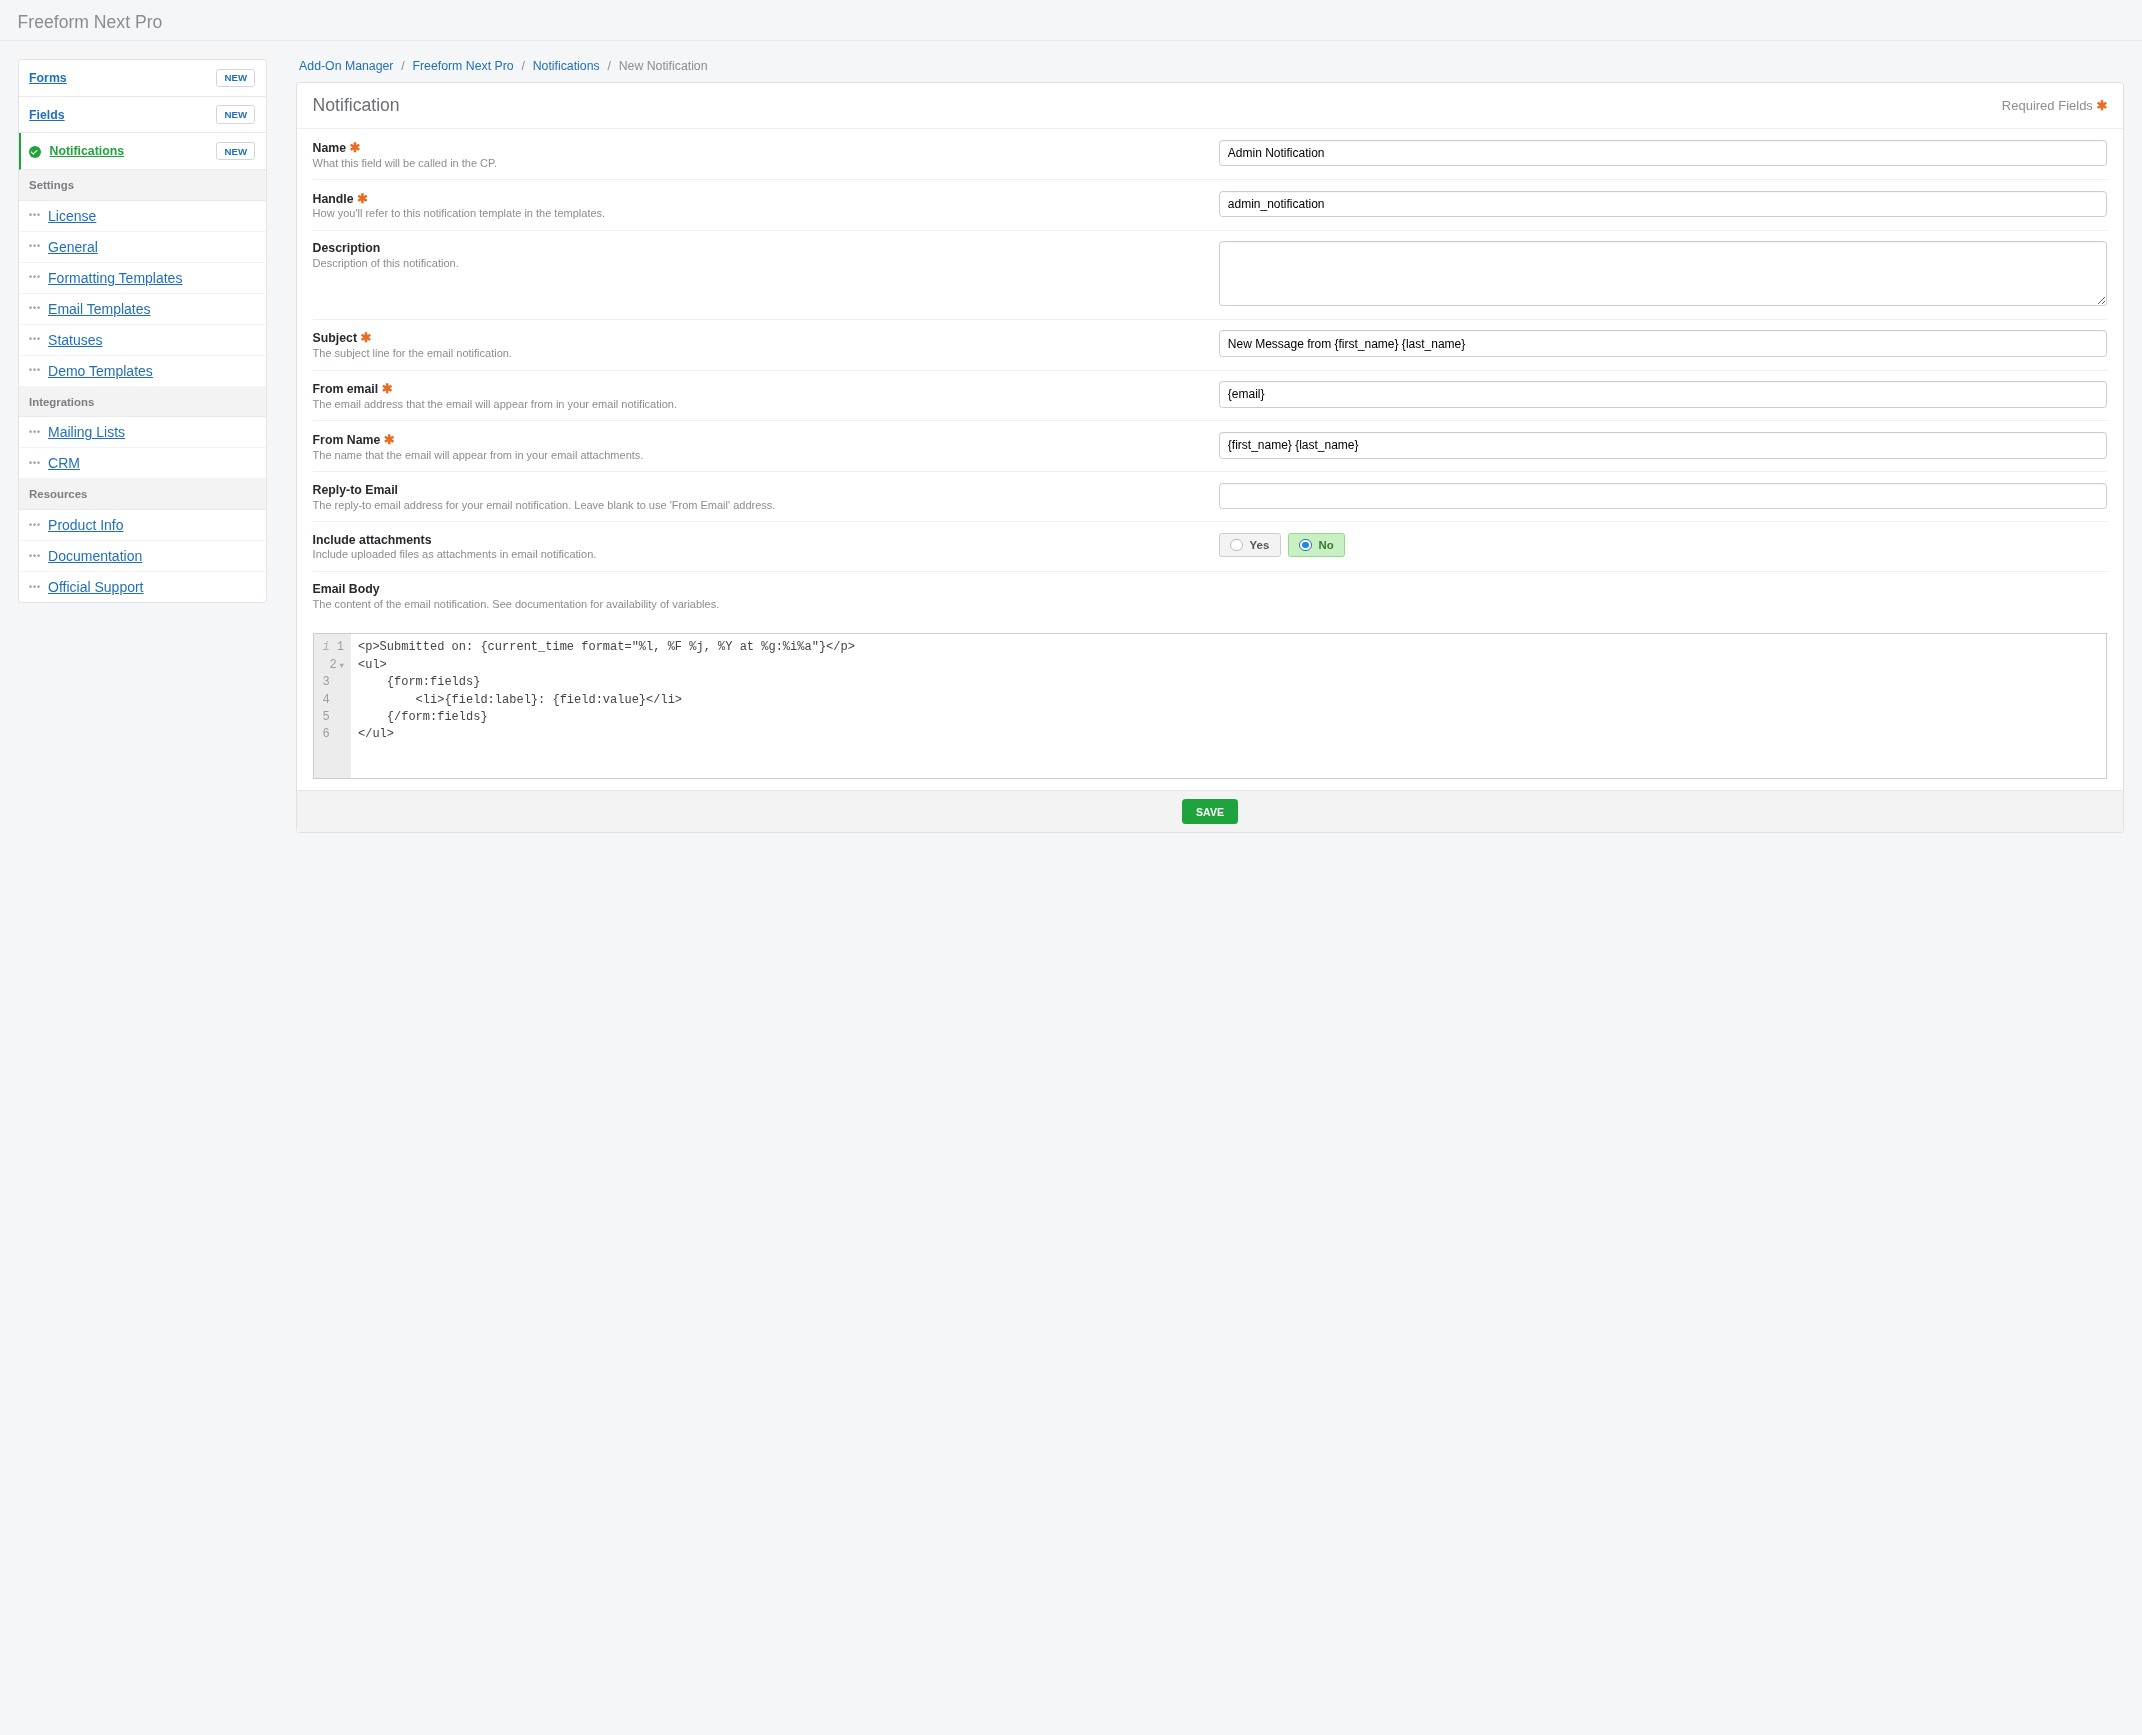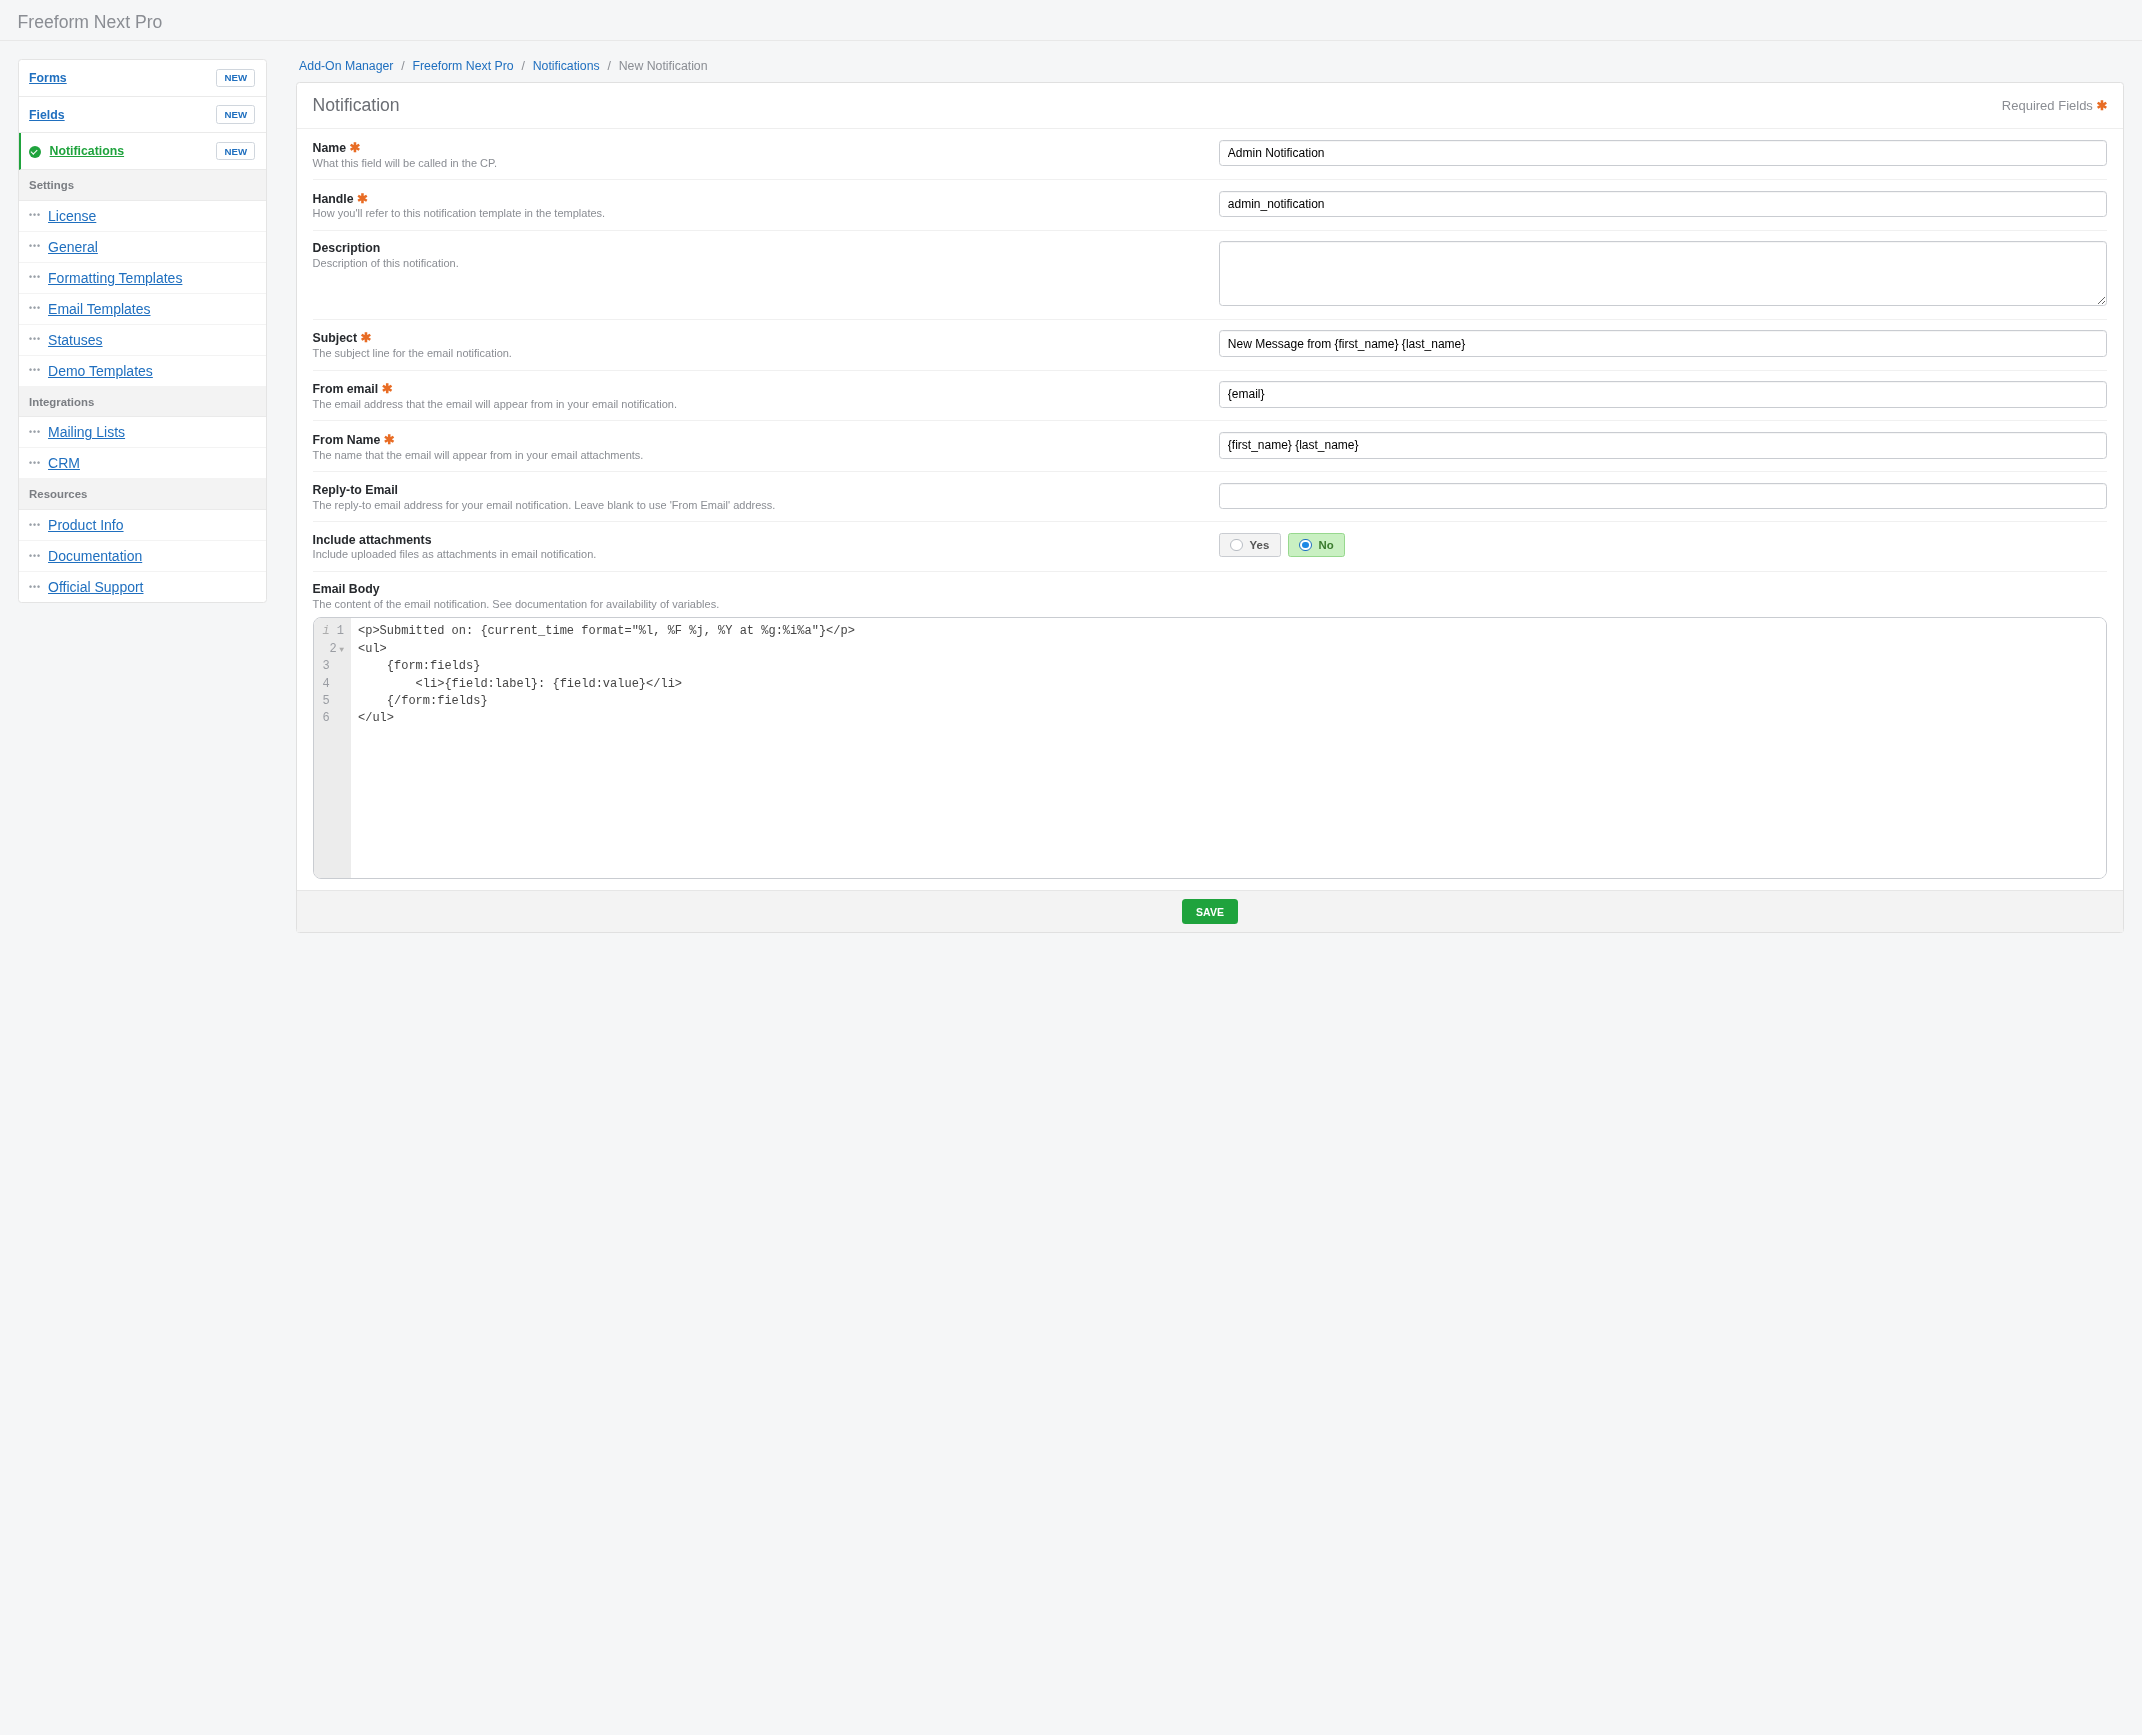--- a/index.html
+++ b/index.html
@@ -179,23 +179,23 @@
     content:"";
     position:absolute;
     inset: 1.8px;
     border-radius: 50%;
     background:#1e88e5;
   }
 
   .code-editor {
     display: flex;
     border: 0.9px solid #c9ccd1;
-    border-radius: 8px;
-    margin-top: 7px;
-    height: 262px;
+    border-radius: 0;
+    margin-top: 23px;
+    height: 146px;
     overflow: hidden;
     font-family: "Courier New", monospace;
     font-size: 12px;
   }
   .gutter {
     background: #ececec;
     color: #9a9da3;
     text-align: right;
     padding: 5.3px 7px 5.3px 8.8px;
     user-select: none;

